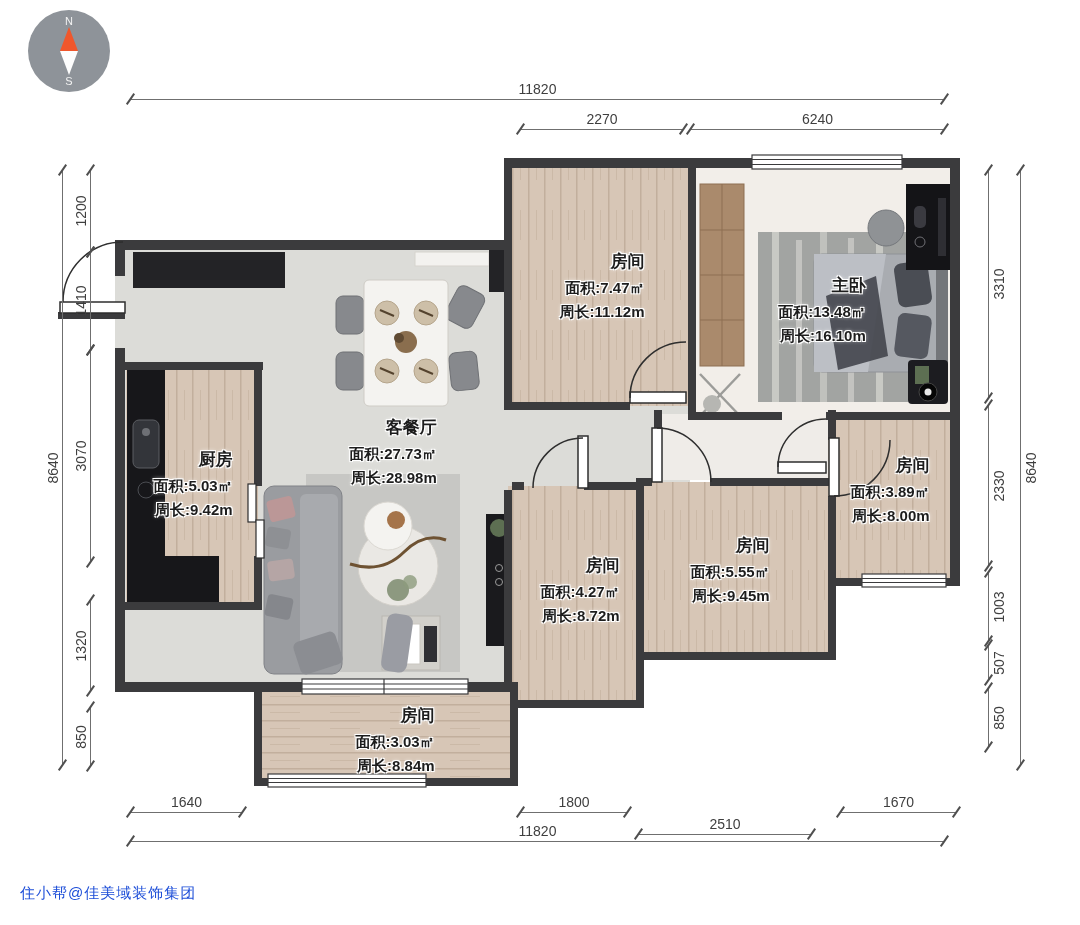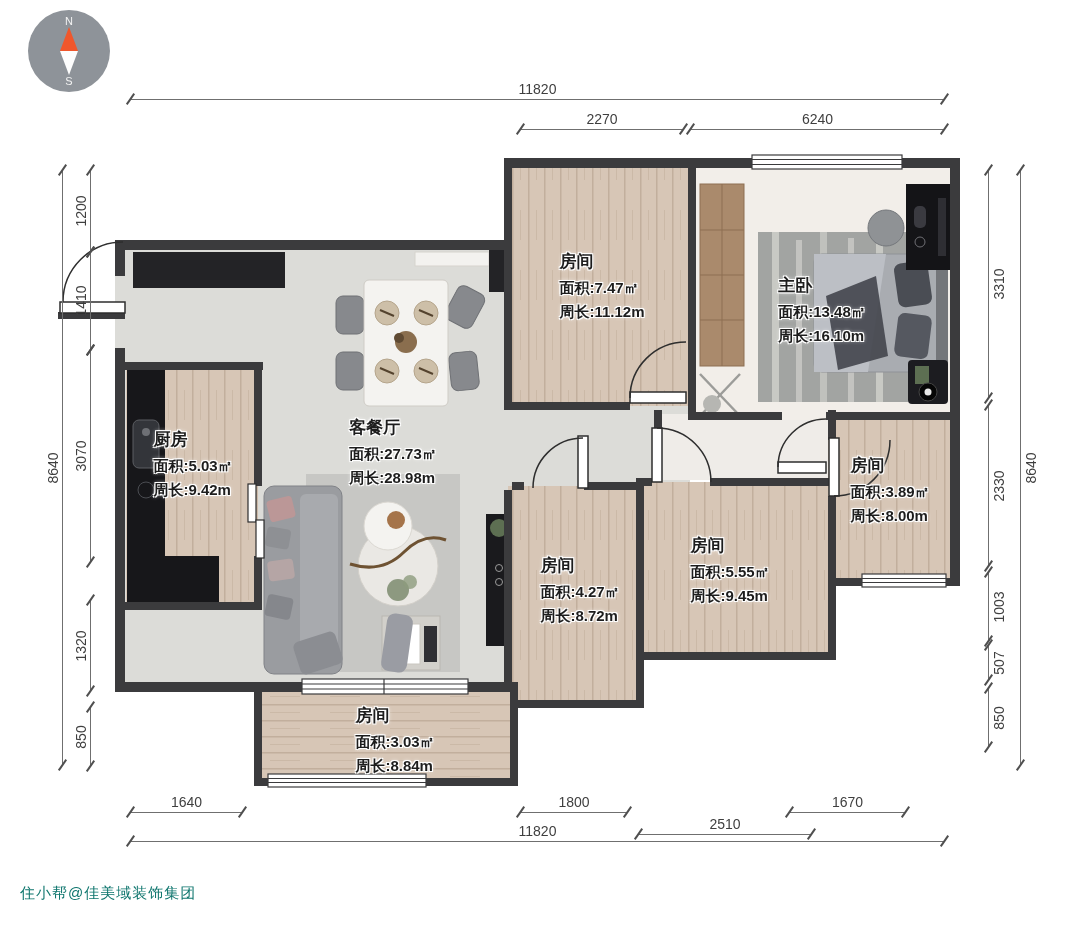--- a/index.html
+++ b/index.html
@@ -18,36 +18,36 @@
   .dim-v{position:absolute;border-left:1.5px solid #6f6f6f;width:0;
          color:#3f3f3f;font-size:14px;z-index:6;}
   .dim-v .tick{left:-7px;transform:rotate(-55deg);}
   .dim-v .t-t{top:-1px;}
   .dim-v .t-b{bottom:-1px;}
   .dim-v .lbl{position:absolute;top:50%;white-space:nowrap;}
   .dim-v.lab-left .lbl{left:-10px;transform:translate(-50%,-50%) rotate(-90deg);}
   .dim-v.lab-right .lbl{right:-10px;transform:translate(50%,-50%) rotate(-90deg);}
 
   
-  .room-label{position:absolute;transform:translateX(-50%);text-align:left;color:#1d1d1d;
+  .room-label{position:absolute;transform:translateX(-50%);text-align:right;color:#1d1d1d;
               font-weight:700;white-space:nowrap;z-index:5;
               text-shadow:-1px -1px 0 #fff,1px -1px 0 #fff,-1px 1px 0 #fff,1px 1px 0 #fff,0 0 4px #fff;}
   .room-label .rname{font-size:17px;margin-bottom:2px;line-height:24px;}
   .room-label .rline{font-size:15px;font-weight:600;line-height:24px;}
 
   
   .compass{position:absolute;left:28px;top:10px;width:82px;height:82px;background:#8e9399;
            border-radius:50%;z-index:7;}
   .compass .cl{position:absolute;left:50%;transform:translateX(-50%);color:#f2f2f2;font-size:11px;}
   .c-n{top:5px;} .c-s{bottom:5px;}
   .needle{position:absolute;left:50%;width:0;height:0;transform:translateX(-50%);}
   .needle-n{top:17px;border-left:9px solid transparent;border-right:9px solid transparent;border-bottom:24px solid #f0572c;}
   .needle-s{top:41px;border-left:9px solid transparent;border-right:9px solid transparent;border-top:24px solid #fdfdfd;}
 
-  .watermark{position:absolute;left:20px;top:884px;font-size:15px;color:#0f766e;letter-spacing:1px;z-index:7;}
+  .watermark{position:absolute;left:20px;top:884px;font-size:15px;color:#1d4ed8;letter-spacing:1px;z-index:7;}
 </style>
 </head>
 <body>
 
 <div class="canvas">
 
   <svg class="plan-svg" width="1080" height="925" viewBox="0 0 1080 925">
     <defs>
       <pattern id="woodV" width="16" height="60" patternUnits="userSpaceOnUse">
         <rect width="16" height="60" fill="#d7c6b6"></rect>
@@ -268,21 +268,21 @@
         <rect x="256" y="520" width="8" height="38" fill="#ffffff" stroke="#2e2e2e" stroke-width="1.2"></rect>
       </g>
     </g>
   </svg>
 
   <div class="room-label" style="left:393px;top:416px">
     <div class="rname">客餐厅</div>
     <div class="rline">面积:27.73㎡</div>
     <div class="rline">周长:28.98m</div>
   </div>
-  <div class="room-label" style="left:193px;top:428px">
+  <div class="room-label" style="left:193px;top:448px">
     <div class="rname">厨房</div>
     <div class="rline">面积:5.03㎡</div>
     <div class="rline">周长:9.42m</div>
   </div>
   <div class="room-label" style="left:602px;top:250px">
     <div class="rname">房间</div>
     <div class="rline">面积:7.47㎡</div>
     <div class="rline">周长:11.12m</div>
   </div>
   <div class="room-label" style="left:822px;top:274px">
@@ -347,21 +347,21 @@
         <i class="tick t-r"></i>
       </div>
   </div>
   <div class="dim-h" style="left:638px;top:817px;width:174px">
     <span class="lbl">2510</span>
     <div class="dline">
         <i class="tick t-l"></i>
         <i class="tick t-r"></i>
       </div>
   </div>
-  <div class="dim-h" style="left:789px;top:795px;width:117px">
+  <div class="dim-h" style="left:840px;top:795px;width:117px">
     <span class="lbl">1670</span>
     <div class="dline">
         <i class="tick t-l"></i>
         <i class="tick t-r"></i>
       </div>
   </div>
   <div class="dim-h" style="left:130px;top:824px;width:815px">
     <span class="lbl">11820</span>
     <div class="dline">
         <i class="tick t-l"></i>

